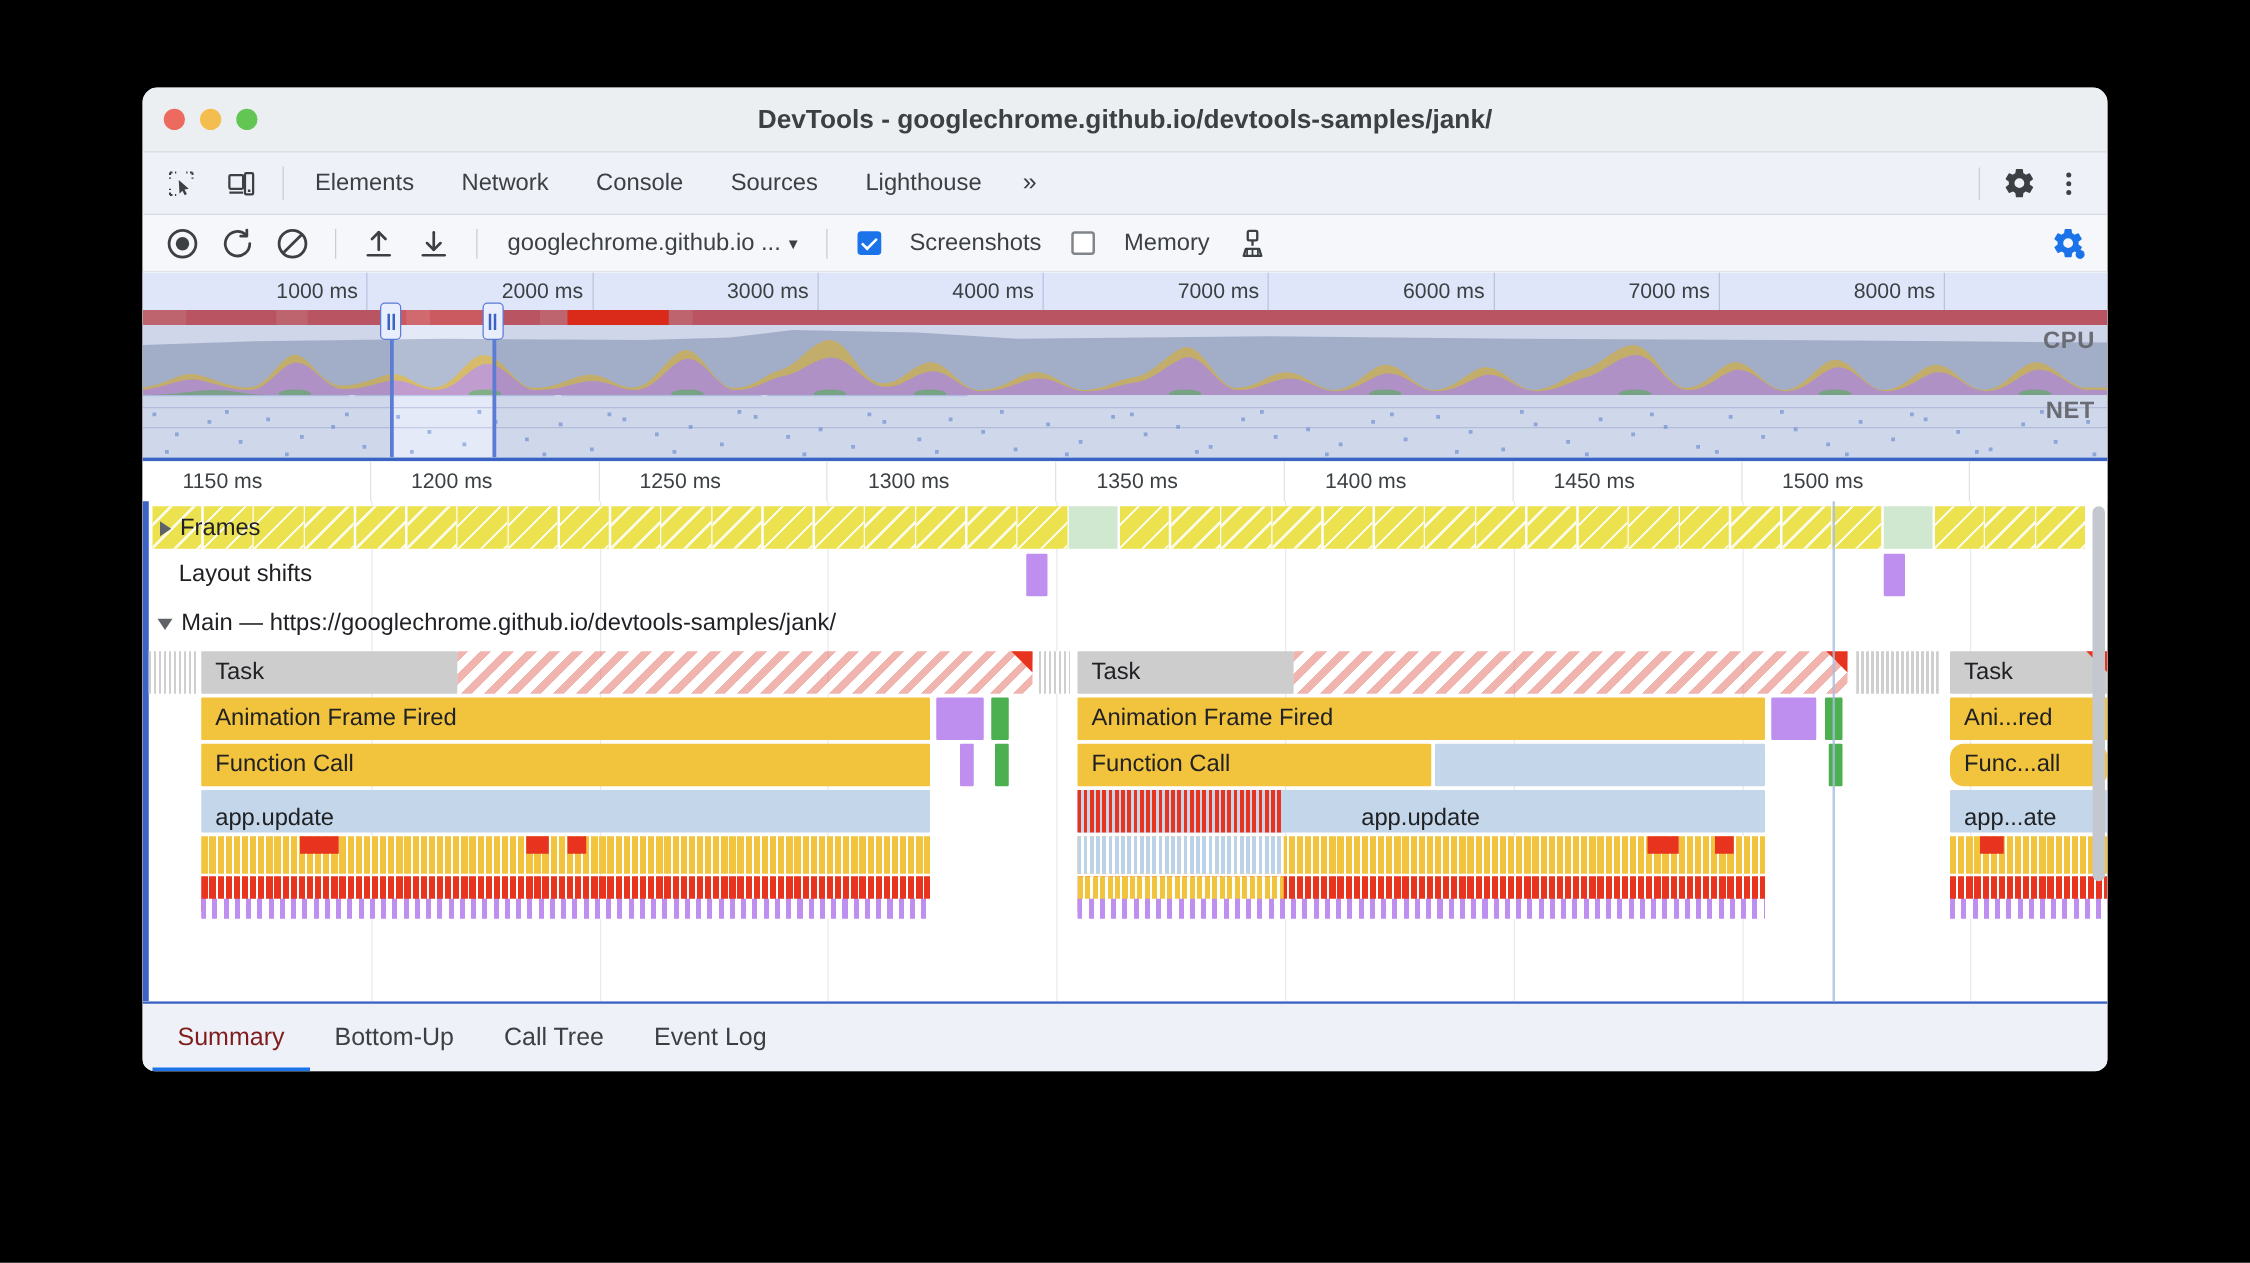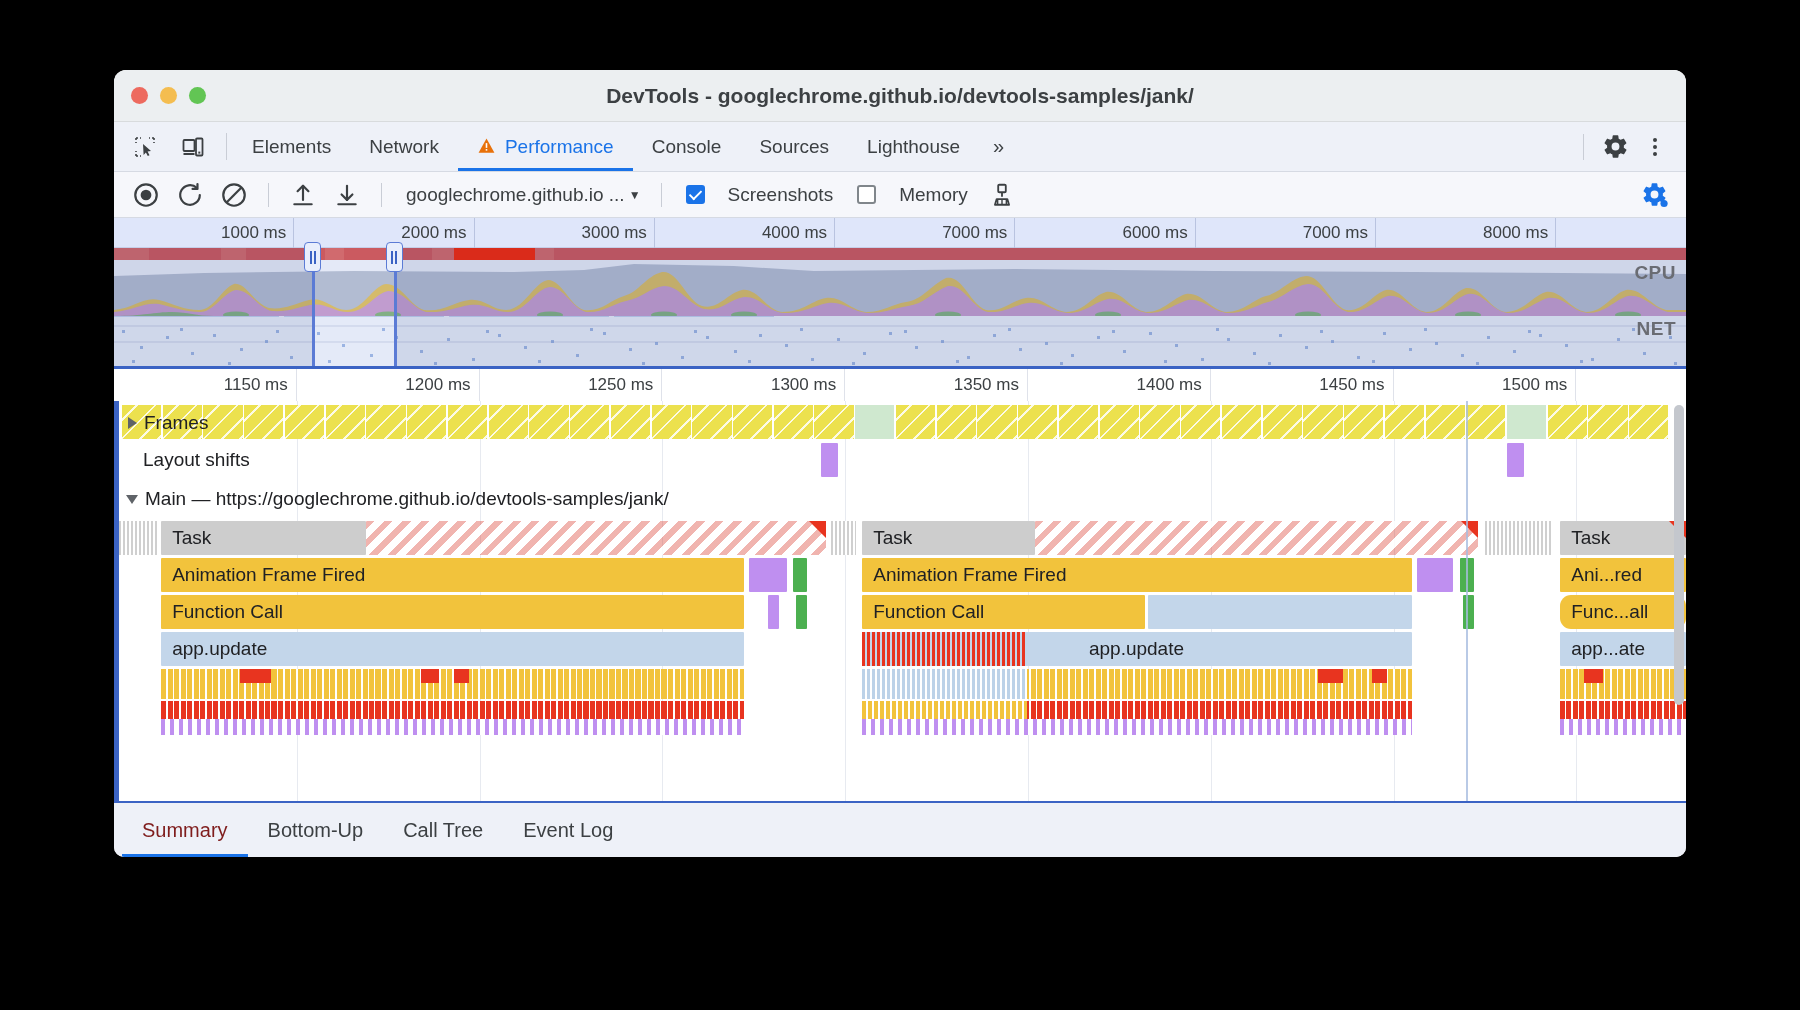--- a/index.html
+++ b/index.html
@@ -86,21 +86,21 @@
   .check.on { background: #1a73e8; border-color: #1a73e8; }
   .check.on::after {
     content: ""; width: 5px; height: 10px;
     border: solid #fff; border-width: 0 2px 2px 0;
     transform: rotate(45deg) translate(-1px,-1px);
   }
   .ctrl-right { margin-left: auto; display: flex; align-items: center; padding-right: 12px; }
   
   .overview { flex: 0 0 148px; position: relative; background: #fff; overflow: hidden; }
   .ov-ruler {
-    height: 30px; background: #dfe6fa;
+    height: 42px; background: #dfe6fa;
     position: relative; border-bottom: 1px solid #c6cfe8;
   }
   .ov-tick {
     position: absolute; top: 0; height: 30px;
     border-right: 1px solid #b9c3e0;
     color: #3c4043; font-size: 17px;
     text-align: right; padding-right: 7px; line-height: 30px;
     white-space: nowrap;
   }
   .ov-frames { position: absolute; top: 30px; left: 0; right: 0; height: 12px; background: #d16a6e; }
@@ -136,22 +136,23 @@
   .flame {
     flex: 1 1 auto; position: relative; overflow: hidden;
     background: #fff;
     border-top: 3px solid #3b63c4;
   }
   .fl-ruler { height: 32px; position: relative; background: #fff; }
   .fl-tick {
     position: absolute; top: 0; height: 100%;
     border-right: 1px solid #dfe2ea;
     font-size: 17px; color: #3c4043;
-    text-align: right; padding-right: 8px; line-height: 32px;
+    text-align: left; padding-right: 8px; line-height: 32px;
     white-space: nowrap;
+    padding-left: 32px;
   }
   .fl-grid { position: absolute; top: 32px; bottom: 0; width: 1px; background: #e7eaf0; }
   .track-label {
     position: absolute; font-size: 19px; color: #202124;
     display: flex; align-items: center; gap: 7px; z-index: 4;
     white-space: nowrap;
   }
   .tri { width: 0; height: 0; border-style: solid; }
   .tri.right { border-width: 6px 0 6px 9px; border-color: transparent transparent transparent #5f6368; }
   .tri.down { border-width: 9px 6px 0 6px; border-color: #5f6368 transparent transparent transparent; }
@@ -174,21 +175,21 @@
   .bar { position: absolute; border-radius: 1px; font-size: 19px;
          color: #202124; display: flex; align-items: center;
          padding-left: 11px; white-space: nowrap; overflow: hidden; }
   .bar.task { background: #cdcdcd; height: 34px; }
   .bar.hatch {
     background:
       repeating-linear-gradient(135deg, rgba(219,68,55,.40) 0 6px, rgba(255,255,255,.85) 6px 13px);
     height: 34px;
   }
   .bar.yellow { background: #f2c33c; height: 34px; }
-  .bar.blue { background: #c3d6ea; height: 34px; }
+  .bar.blue { background: #c3d6ea; height: 34px; align-items: flex-end; }
   .bar.purple { background: #bf8ff0; height: 34px; }
   .bar.green { background: #4cb050; height: 34px; }
   .corner-red {
     position: absolute; width: 0; height: 0;
     border-style: solid; border-width: 0 17px 17px 0;
     border-color: transparent #e8341f transparent transparent;
   }
   .micro { position: absolute; overflow: hidden; }
   .scrollbar-v {
     position: absolute; right: 2px; top: 36px; bottom: 4px; width: 10px;
@@ -244,30 +245,20 @@
         </svg>
       </span>
     </div>
     <div class="tb-sep"></div>
 
     <div class="tab">
       <span>Elements</span>
     </div>
     <div class="tab">
       <span>Network</span>
-    </div>
-    <div class="tab active">
-      <span class="warn">
-        <svg width="19" height="19" viewBox="0 0 24 24">
-            <path d="M12 3l10 18H2z" fill="#e8710a"></path>
-            <rect x="11" y="9" width="2" height="6" fill="#fff"></rect>
-            <rect x="11" y="16.5" width="2" height="2" fill="#fff"></rect>
-          </svg>
-      </span>
-      <span>Performance</span>
     </div>
     <div class="tab">
       <span>Console</span>
     </div>
     <div class="tab">
       <span>Sources</span>
     </div>
     <div class="tab">
       <span>Lighthouse</span>
     </div>

